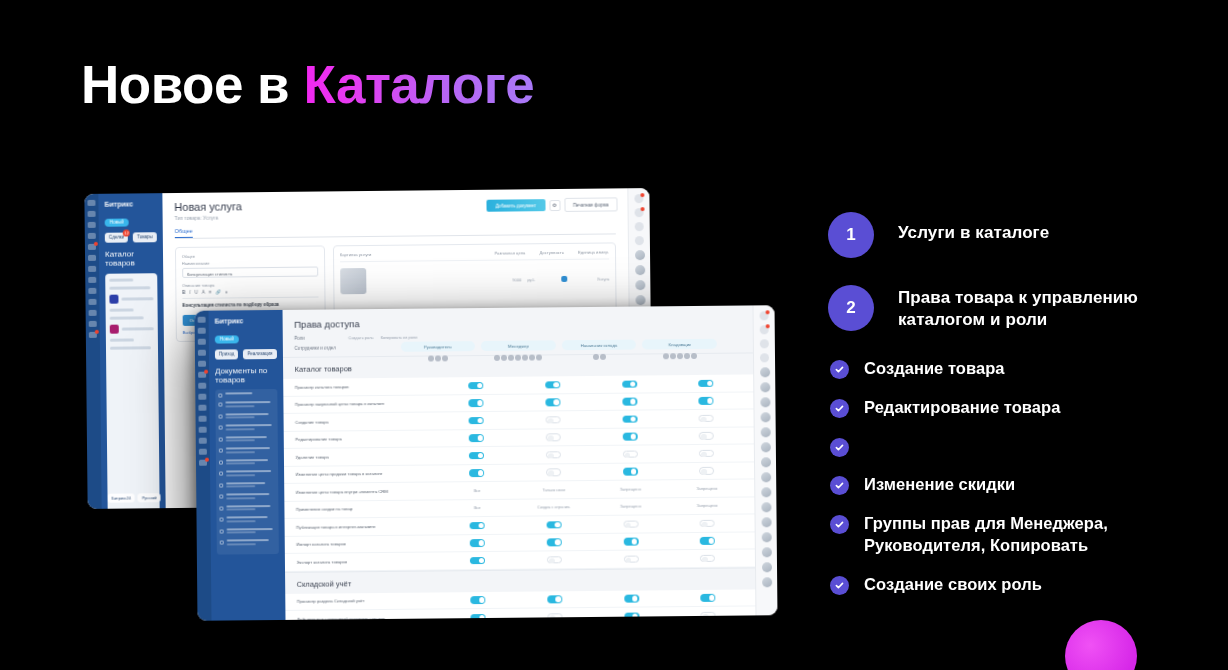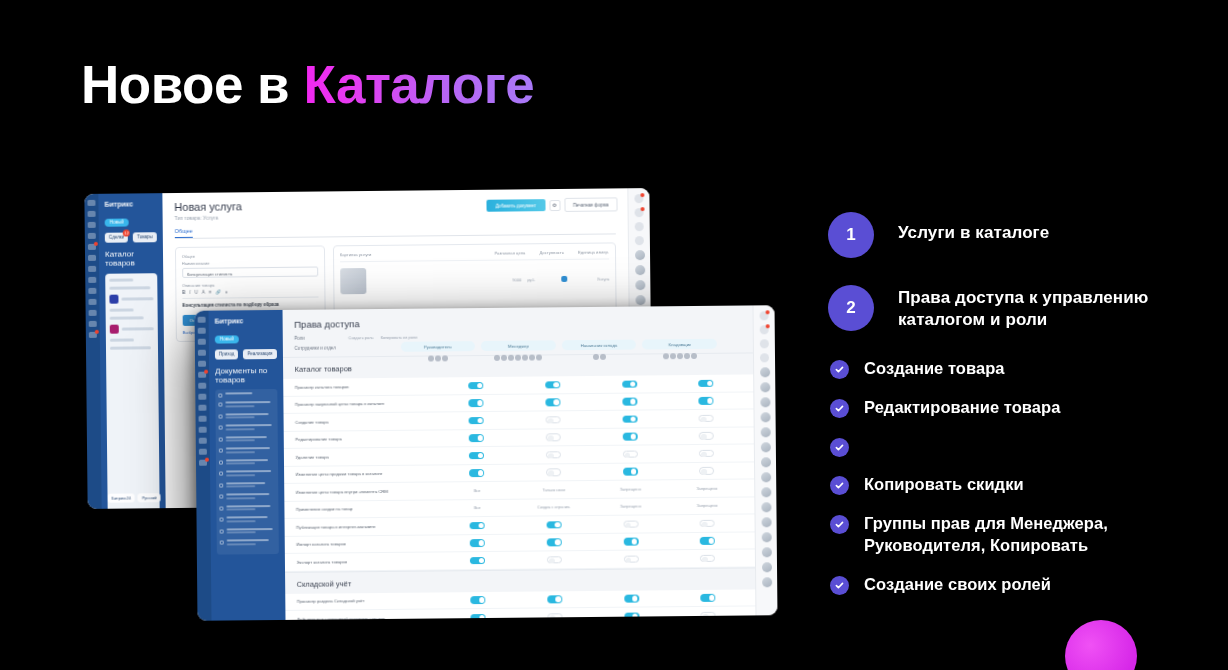--- a/index.html
+++ b/index.html
@@ -851,21 +851,21 @@
 
   <div class="right-col">
 
     <div class="numbered one">
       <div class="num-badge">1</div>
       <div class="num-text">Услуги в каталоге</div>
     </div>
 
     <div class="numbered two">
       <div class="num-badge">2</div>
-      <div class="num-text">Права доступа к управлению каталогом и роли</div>
+      <div class="num-text">Права товара к управлению каталогом и роли</div>
     </div>
 
     <div class="check-list">
       <div class="check-item">
         <span class="check-ico">
           <svg width="11" height="11" viewBox="0 0 12 12">
               <path d="M2.6 6.2 L4.8 8.4 L9.3 3.7" fill="none" stroke="#fff" stroke-width="1.8" stroke-linecap="round" stroke-linejoin="round"></path>
             </svg>
         </span>
         <span class="check-text">Создание товара</span>
@@ -884,35 +884,35 @@
               <path d="M2.6 6.2 L4.8 8.4 L9.3 3.7" fill="none" stroke="#fff" stroke-width="1.8" stroke-linecap="round" stroke-linejoin="round"></path>
             </svg>
         </span>
       </div>
       <div class="check-item">
         <span class="check-ico">
           <svg width="11" height="11" viewBox="0 0 12 12">
               <path d="M2.6 6.2 L4.8 8.4 L9.3 3.7" fill="none" stroke="#fff" stroke-width="1.8" stroke-linecap="round" stroke-linejoin="round"></path>
             </svg>
         </span>
-        <span class="check-text">Копировать скидки</span>
+        <span class="check-text">Изменение скидки</span>
       </div>
       <div class="check-item">
         <span class="check-ico">
           <svg width="11" height="11" viewBox="0 0 12 12">
               <path d="M2.6 6.2 L4.8 8.4 L9.3 3.7" fill="none" stroke="#fff" stroke-width="1.8" stroke-linecap="round" stroke-linejoin="round"></path>
             </svg>
         </span>
         <span class="check-text">Группы прав для Менеджера, Руководителя, Копировать</span>
       </div>
       <div class="check-item">
         <span class="check-ico">
           <svg width="11" height="11" viewBox="0 0 12 12">
               <path d="M2.6 6.2 L4.8 8.4 L9.3 3.7" fill="none" stroke="#fff" stroke-width="1.8" stroke-linecap="round" stroke-linejoin="round"></path>
             </svg>
         </span>
-        <span class="check-text">Создание своих ролей</span>
+        <span class="check-text">Создание своих роль</span>
       </div>
     </div>
   </div>
 
   <div class="corner-dot"></div>
 </div>
 
 </body></html>

